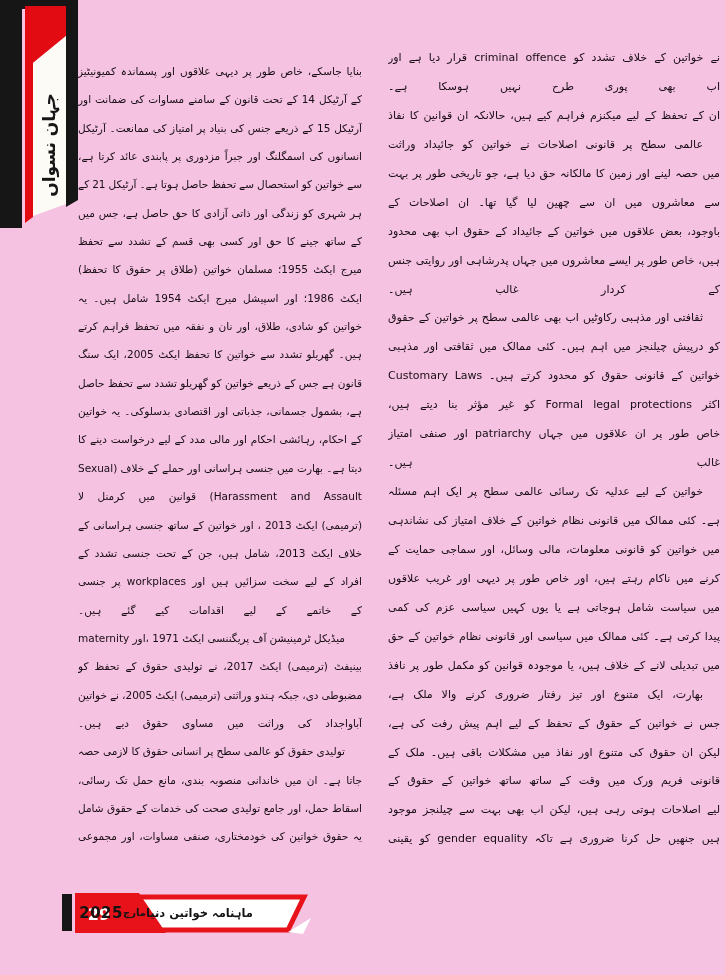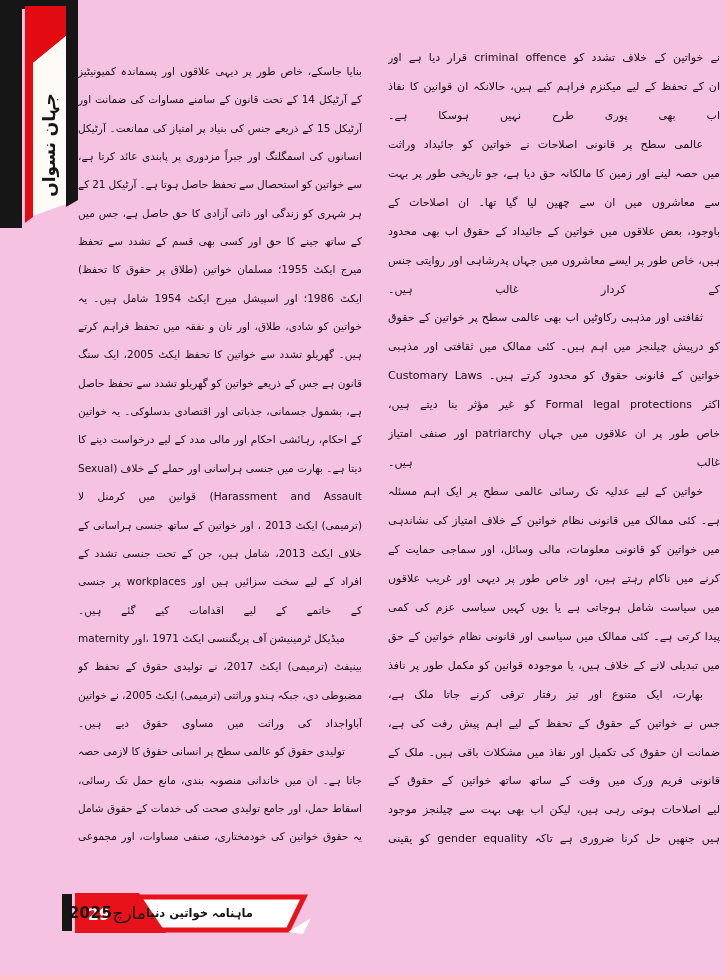--- a/index.html
+++ b/index.html
@@ -30,21 +30,21 @@
   .line.para{padding-right:17px;}
   
   .footer{position:absolute;left:57px;top:891px;width:260px;height:44px;}
   .footer svg{display:block;}
   .footer-text{
     position:absolute;left:61px;top:6px;width:135px;height:31px;
     display:flex;direction:rtl;justify-content:space-between;align-items:center;
     color:#141414;
   }
   .footer-magazine{font-size:11.5px;font-weight:bold;white-space:nowrap;}
-  .footer-month{font-size:17px;font-weight:normal;}
+  .footer-month{font-size:10px;font-weight:bold;}
   .footer-year{font-size:15px;font-weight:bold;letter-spacing:0.5px;}
 </style>
 </head>
 <body>
 
 <div class="bookmark">
   <svg width="80" height="235" viewBox="0 0 80 235">
     <path d="M0,0 H78 V9 H22 V228 H0 Z" fill="#161616"></path>
     <polygon points="66,4 78,4 78,200 66,207" fill="#161616"></polygon>
     <polygon points="25,6 33,6 33,217 25,223" fill="#e30b12"></polygon>
@@ -80,44 +80,44 @@
     <div class="line">مضبوطی دی، جبکہ ہندو وراثتی (ترمیمی) ایکٹ 2005، نے خواتین کو</div>
     <div class="line">آباواجداد کی وراثت میں مساوی حقوق دیے ہیں۔</div>
     <div class="line para">تولیدی حقوق کو عالمی سطح پر انسانی حقوق کا لازمی حصہ تسلیم کیا</div>
     <div class="line">جاتا ہے۔ ان میں خاندانی منصوبہ بندی، مانع حمل تک رسائی، محفوظ</div>
     <div class="line">اسقاط حمل، اور جامع تولیدی صحت کی خدمات کے حقوق شامل ہیں۔</div>
     <div class="line">یہ حقوق خواتین کی خودمختاری، صنفی مساوات، اور مجموعی بہبود کے لیے</div>
   </div>
 
 <div class="col col-right">
     <div class="line">نے خواتین کے خلاف تشدد کو criminal offence قرار دیا ہے اور</div>
+    <div class="line">اب بھی پوری طرح نہیں ہوسکا ہے۔</div>
     <div class="line">ان کے تحفظ کے لیے میکنزم فراہم کیے ہیں، حالانکہ ان قوانین کا نفاذ</div>
-    <div class="line">اب بھی پوری طرح نہیں ہوسکا ہے۔</div>
     <div class="line para">عالمی سطح پر قانونی اصلاحات نے خواتین کو جائیداد وراثت</div>
     <div class="line">میں حصہ لینے اور زمین کا مالکانہ حق دیا ہے، جو تاریخی طور پر بہت</div>
     <div class="line">سے معاشروں میں ان سے چھین لیا گیا تھا۔ ان اصلاحات کے</div>
     <div class="line">باوجود، بعض علاقوں میں خواتین کے جائیداد کے حقوق اب بھی محدود</div>
     <div class="line">ہیں، خاص طور پر ایسے معاشروں میں جہاں پدرشاہی اور روایتی جنس</div>
     <div class="line">کے کردار غالب ہیں۔</div>
     <div class="line para">ثقافتی اور مذہبی رکاوٹیں اب بھی عالمی سطح پر خواتین کے حقوق</div>
     <div class="line">کو درپیش چیلنجز میں اہم ہیں۔ کئی ممالک میں ثقافتی اور مذہبی روایات،</div>
     <div class="line">خواتین کے قانونی حقوق کو محدود کرتے ہیں۔ Customary Laws</div>
     <div class="line">اکثر Formal legal protections کو غیر مؤثر بنا دیتے ہیں،</div>
     <div class="line">خاص طور پر ان علاقوں میں جہاں patriarchy اور صنفی امتیاز</div>
     <div class="line">غالب ہیں۔</div>
     <div class="line para">خواتین کے لیے عدلیہ تک رسائی عالمی سطح پر ایک اہم مسئلہ</div>
     <div class="line">ہے۔ کئی ممالک میں قانونی نظام خواتین کے خلاف امتیاز کی نشاندہی</div>
     <div class="line">میں خواتین کو قانونی معلومات، مالی وسائل، اور سماجی حمایت کے</div>
     <div class="line">کرنے میں ناکام رہتے ہیں، اور خاص طور پر دیہی اور غریب علاقوں</div>
     <div class="line">میں سیاست شامل ہوجاتی ہے یا یوں کہیں سیاسی عزم کی کمی رکاوٹیں</div>
     <div class="line">پیدا کرتی ہے۔ کئی ممالک میں سیاسی اور قانونی نظام خواتین کے حق</div>
     <div class="line">میں تبدیلی لانے کے خلاف ہیں، یا موجودہ قوانین کو مکمل طور پر نافذ</div>
-    <div class="line para">بھارت، ایک متنوع اور تیز رفتار ترقی کرنے جاتا ملک ہے،</div>
+    <div class="line para">بھارت، ایک متنوع اور تیز رفتار ضروری کرنے والا ملک ہے،</div>
     <div class="line">جس نے خواتین کے حقوق کے تحفظ کے لیے اہم پیش رفت کی ہے،</div>
-    <div class="line">ضمانت ان حقوق کی تکمیل اور نفاذ میں مشکلات باقی ہیں۔ ملک کے</div>
+    <div class="line">لیکن ان حقوق کی متنوع اور نفاذ میں مشکلات باقی ہیں۔ ملک کے</div>
     <div class="line">قانونی فریم ورک میں وقت کے ساتھ ساتھ خواتین کے حقوق کے</div>
     <div class="line">لیے اصلاحات ہوتی رہی ہیں، لیکن اب بھی بہت سے چیلنجز موجود</div>
     <div class="line">ہیں جنھیں حل کرنا ضروری ہے تاکہ gender equality کو یقینی</div>
   </div>
 
 <div class="footer">
   <svg width="260" height="44" viewBox="0 0 260 44">
     <rect x="5" y="3" width="10" height="37" fill="#161616"></rect>
     <polygon points="57,6 247,6 231,39 57,39" fill="#ffffff" stroke="#e8121a" stroke-width="5"></polygon>
     <polygon points="231,41 254,27 246,43" fill="#ffffff"></polygon>

